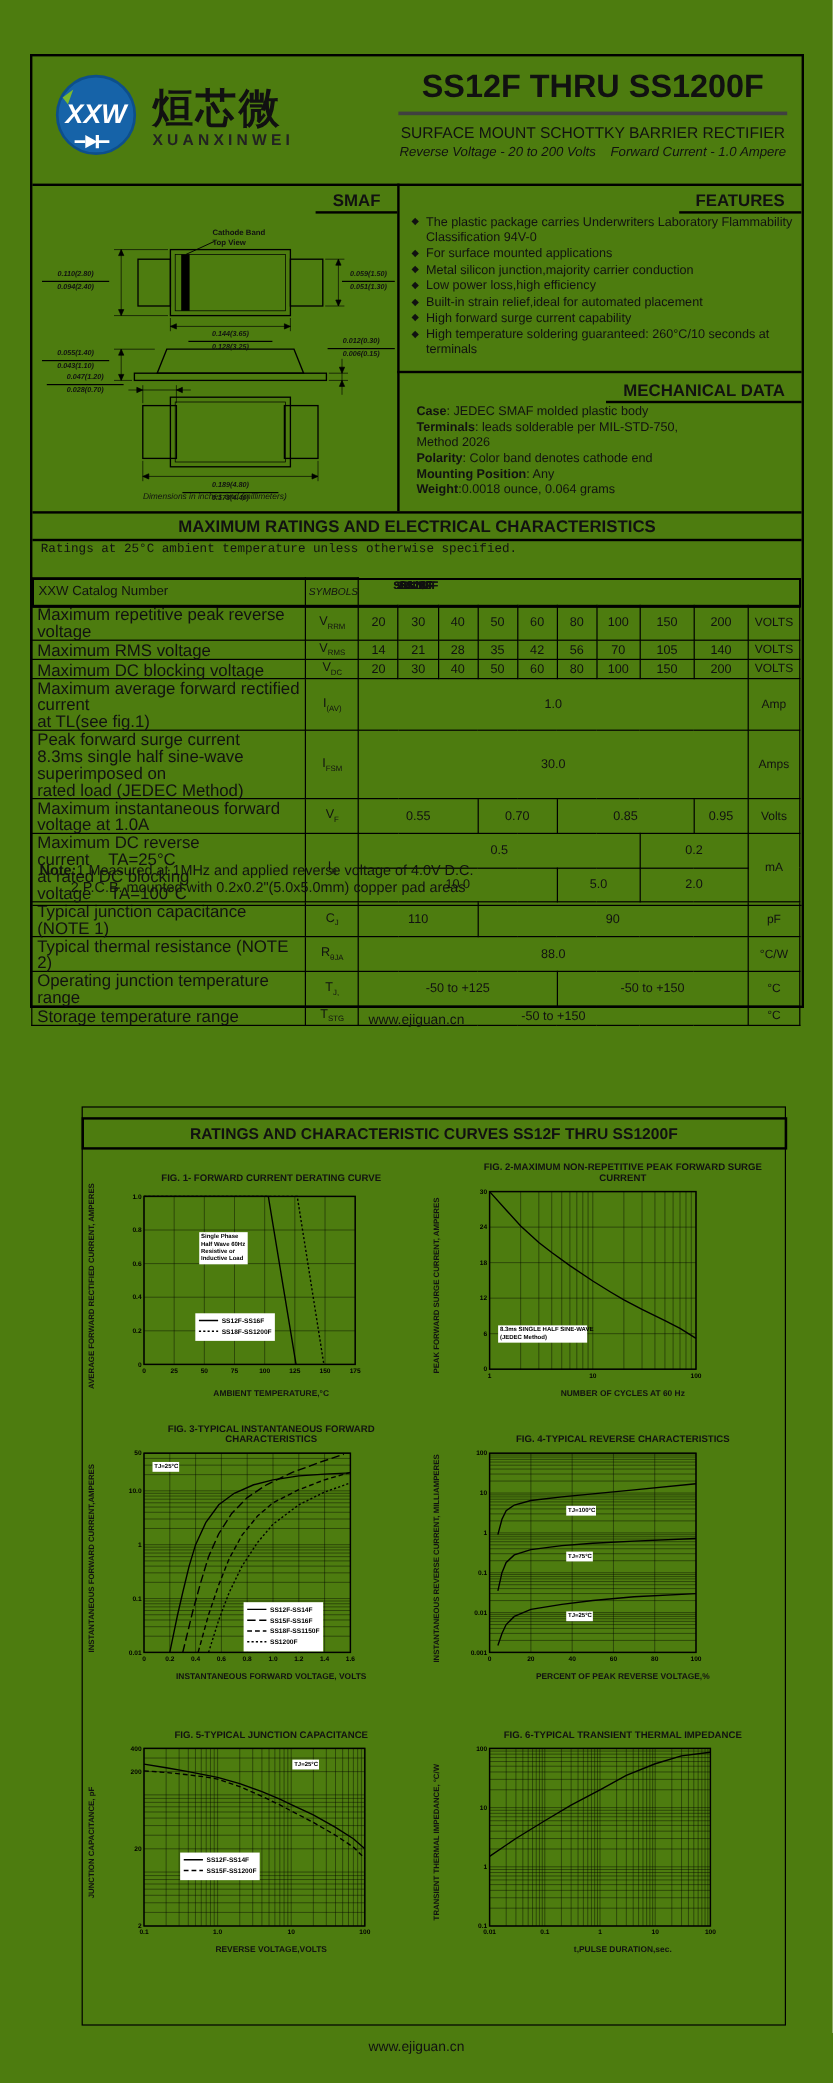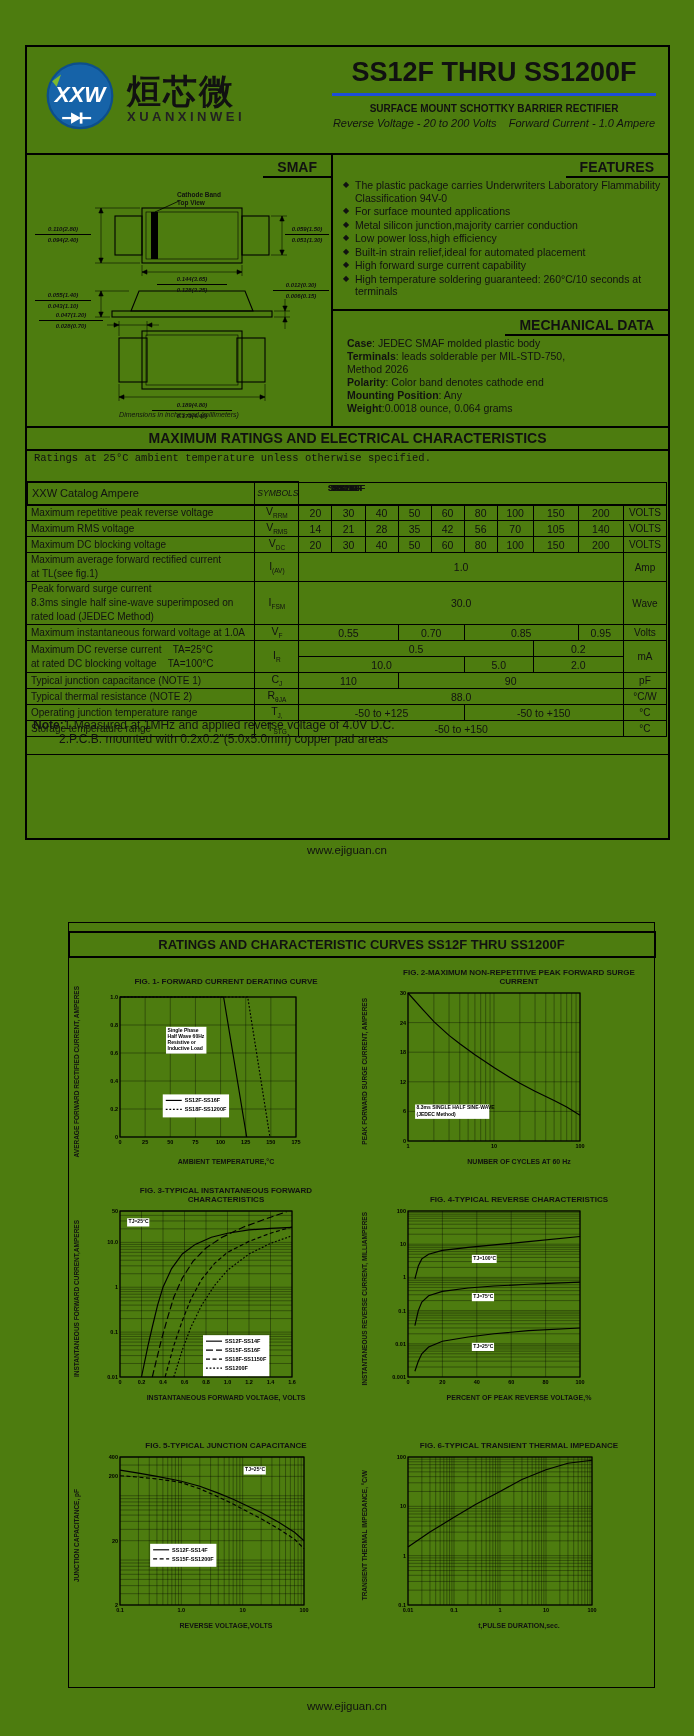--- a/index.html
+++ b/index.html
@@ -5,22 +5,22 @@
   html,body{margin:0;padding:0;background:#fff;}
   .sheet{position:relative;width:694px;height:1736px;background:#4d7c0f;overflow:hidden;
          font-family:"Liberation Sans","DejaVu Sans",sans-serif;color:#111;}
   
   .p1{position:absolute;left:25px;top:45px;width:641px;height:791px;border:2px solid #000;}
   .hd{position:absolute;left:0;top:0;right:0;height:106px;border-bottom:2px solid #000;}
   .logo{position:absolute;left:14px;top:12px;display:flex;align-items:center;}
   .brand-cn{font-size:34px;font-weight:bold;letter-spacing:2px;line-height:36px;}
   .brand-en{font-size:13px;font-weight:bold;letter-spacing:3.5px;color:#222;}
   .title-block{position:absolute;right:10px;top:10px;width:328px;text-align:center;}
-  .pn{font-size:27px;font-weight:bold;border-bottom:3px solid #1d4ed8;padding-bottom:5px;margin:0 2px 7px 2px;}
-  .sub{font-size:10px;font-weight:bold;}
+  .pn{font-size:27px;font-weight:bold;border-bottom:3px solid #404040;padding-bottom:5px;margin:0 2px 7px 2px;}
+  .sub{font-size:13px;font-weight:normal;}
   .tag{font-size:11px;font-style:italic;margin-top:3px;}
   .pkg{position:absolute;left:0;top:106px;width:304px;height:273px;border-right:2px solid #000;}
   .pkg-inner{position:relative;width:100%;height:100%;}
   .sec-h{text-align:right;font-weight:bold;font-size:14px;padding-top:6px;}
   .sec-h span{border-bottom:2px solid #000;padding:0 14px 1px 14px;}
   .pkg-svg{position:absolute;left:0;top:22px;width:304px;height:251px;}
   .dim{position:absolute;font-size:6px;font-style:italic;font-weight:bold;text-align:center;line-height:8px;}
   .dim .da{display:block;border-bottom:0.75px solid #000;padding-bottom:1px;}
   .dim .db{display:block;padding-top:1px;}
   .cath{position:absolute;left:150px;top:38px;font-size:6.5px;font-weight:bold;line-height:7.5px;text-align:left;}
@@ -32,21 +32,21 @@
   .feat-list .bul{flex:0 0 12px;font-size:8px;line-height:12px;}
   .mech-list{margin:4px 6px 0 16px;font-size:10.5px;line-height:13px;}
   .bar{position:absolute;left:0;right:0;top:379px;height:21px;border-top:2px solid #000;border-bottom:2px solid #000;
        text-align:center;font-weight:bold;font-size:14px;line-height:21px;}
   .cond{position:absolute;left:0;right:0;top:402px;padding:3px 7px;font-size:10.5px;line-height:13.5px;font-family:Liberation Mono, monospace;}
   .rt-table{position:absolute;left:-1px;top:434px;width:641px;border-collapse:collapse;table-layout:fixed;}
   .rt-table th,.rt-table td{border:1px solid #000;padding:0 2px;}
   .rt-table th{font-size:9px;font-weight:bold;height:22px;}
   .rt-table th.hp{text-align:left;font-weight:normal;font-size:11px;padding-left:5px;}
   .rt-table th.hs{font-style:italic;font-weight:normal;font-size:8.5px;}
-  .rt-table td.param{text-align:left;font-size:10px;padding-left:4px;line-height:14px;}
+  .rt-table td.param{text-align:left;font-size:14px;padding-left:4px;line-height:14px;}
   .rt-table td.sym{text-align:center;font-size:10.5px;}
   .rt-table td.val{text-align:center;font-size:10.5px;height:15px;}
   .rt-table td.unit{text-align:center;font-size:10px;}
   .rt-table sub{font-size:6.5px;}
   .notes{position:absolute;left:0;right:0;top:668px;border-bottom:1.5px solid #000;padding:3px 6px 8px 6px;
          font-size:12px;line-height:14px;}
   .notes .n2{padding-left:26px;}
   .foot{position:absolute;left:0;right:0;text-align:center;font-size:11.5px;}
   
   .p2{position:absolute;left:68px;top:922px;width:585px;height:764px;border:1.5px solid #000;}
@@ -258,21 +258,21 @@
           <col style="width:33px">
         <col style="width:33px">
           <col style="width:33px">
           <col style="width:36px">
           <col style="width:45px">
         <col style="width:45px">
           <col style="width:43px">
       </colgroup>
       <tbody>
           <tr>
-            <th class="hp">XXW Catalog Ampere</th>
+            <th class="hp">XXW Catalog Number</th>
             <th class="hs">SYMBOLS</th>
             <th class="hd">SS12F</th>
             <th class="hd">SS13F</th>
             <th class="hd">SS14F</th>
             <th class="hd">SS15F</th>
             <th class="hd">SS16F</th>
             <th class="hd">SS18F</th>
             <th class="hd">SS110F</th>
             <th class="hd">SS1150F</th>
             <th class="hd">SS1200F</th>
@@ -336,21 +336,21 @@
             <td class="unit" rowspan="1">Amp</td>
           </tr>
           <tr>
             <td class="param" rowspan="1">
               <div>Peak forward surge current</div>
               <div>8.3ms single half sine-wave superimposed on</div>
               <div>rated load (JEDEC Method)</div>
             </td>
             <td class="sym" rowspan="1">I<sub>FSM</sub></td>
             <td class="val" colspan="9">30.0</td>
-            <td class="unit" rowspan="1">Wave</td>
+            <td class="unit" rowspan="1">Amps</td>
           </tr>
           <tr>
             <td class="param" rowspan="1">
               <div>Maximum instantaneous forward voltage at 1.0A</div>
             </td>
             <td class="sym" rowspan="1">V<sub>F</sub></td>
             <td class="val" colspan="3">0.55</td>
             <td class="val" colspan="2">0.70</td>
             <td class="val" colspan="3">0.85</td>
             <td class="val" colspan="1">0.95</td>

